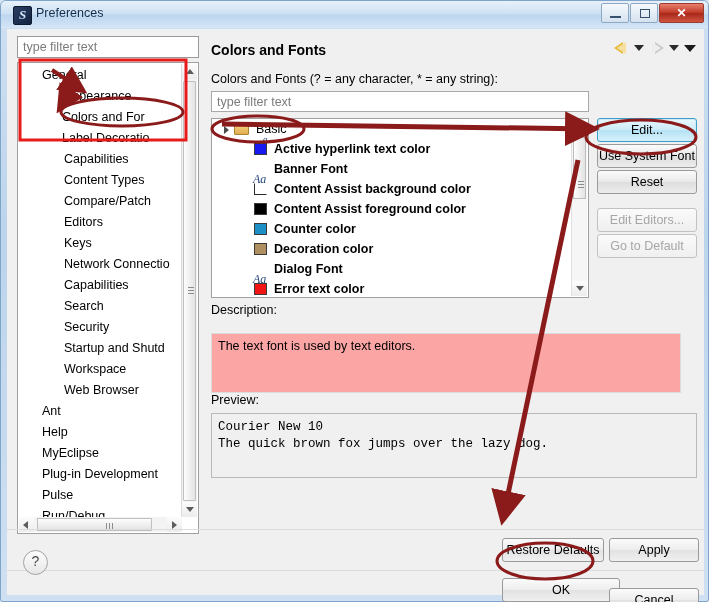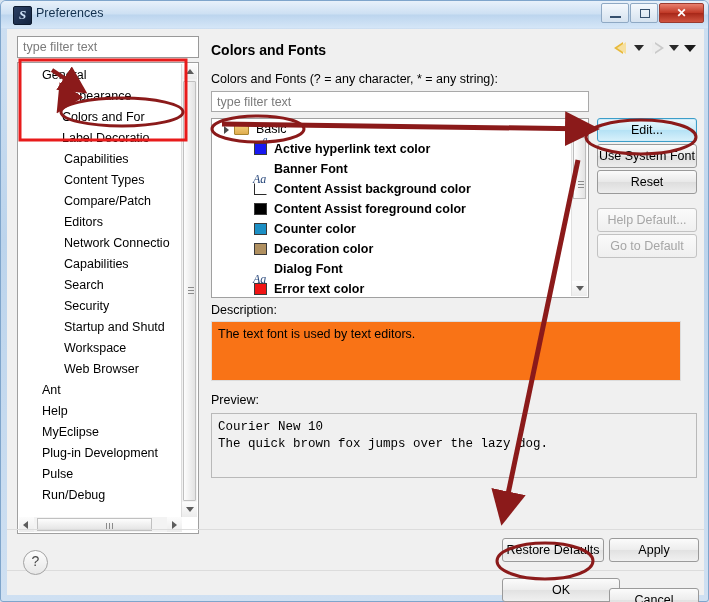--- a/index.html
+++ b/index.html
@@ -149,22 +149,22 @@
     background:linear-gradient(180deg,#fbfbfb,#e9e9e9 48%,#dedede 52%,#ededed);color:#000;
   }
   .btn.primary{
     border:1px solid #3c9ec9;background:linear-gradient(180deg,#e9f7fd,#cdecf8 48%,#b5e2f5 52%,#d8f1fb);
     box-shadow:0 0 0 1px #cfeaf6 inset;
   }
   .btn.disabled{color:#a6a6a6;border-color:#c2c2c2;background:linear-gradient(180deg,#fafafa,#efefef);}
   .btn.gap{margin-top:14px;}
 
   .sec-lbl{position:absolute;font-size:12.5px;}
-  .descbox{position:absolute;left:6px;top:292px;width:470px;height:60px;
-    background:#f97316;border:1px solid #dcdcdc;box-sizing:border-box;}
+  .descbox{position:absolute;left:6px;top:304px;width:470px;height:60px;
+    background:#fca5a5;border:1px solid #dcdcdc;box-sizing:border-box;}
   .descbox .txt{position:absolute;left:6px;top:5px;font-size:12.5px;}
   .prevbox{position:absolute;left:6px;top:384px;width:486px;height:65px;
     background:#f0f0f0;border:1px solid #b9b9b9;box-sizing:border-box;}
   .prevbox .mono{position:absolute;left:6px;top:5px;font-family:"Liberation Mono",monospace;
     font-size:12.5px;line-height:17px;white-space:pre;}
 
   .sep{position:absolute;left:0;right:0;height:1px;background:#dcdcdc;}
 
   
   .botrow{position:absolute;left:0;top:500px;width:697px;height:66px;}
@@ -211,20 +211,21 @@
         <div class="tree-wrap">
           <div class="tree-list" id="tree-list">
               <div class="tnode l0">General</div>
               <div class="tnode l1">Appearance</div>
               <div class="tnode l2">Colors and For</div>
               <div class="tnode l2">Label Decoratio</div>
               <div class="tnode l1">Capabilities</div>
               <div class="tnode l1">Content Types</div>
               <div class="tnode l1">Compare/Patch</div>
               <div class="tnode l1">Editors</div>
+              <div class="tnode l1">Keys</div>
               <div class="tnode l1">Network Connectio</div>
               <div class="tnode l1">Capabilities</div>
               <div class="tnode l1">Search</div>
               <div class="tnode l1">Security</div>
               <div class="tnode l1">Startup and Shutd</div>
               <div class="tnode l1">Workspace</div>
               <div class="tnode l1">Web Browser</div>
               <div class="tnode l0">Ant</div>
               <div class="tnode l0">Help</div>
               <div class="tnode l0">MyEclipse</div>
@@ -334,21 +335,21 @@
               <div class="arrD">
                   <span class="caret dn"></span>
                 </div>
             </div>
           </div>
 
           <div class="sbtns" id="side-buttons">
               <div class="btn primary">Edit...</div>
               <div class="btn">Use System Font</div>
               <div class="btn">Reset</div>
-              <div class="btn disabled gap">Help Default...</div>
+              <div class="btn disabled gap">Edit Editors...</div>
               <div class="btn disabled">Go to Default</div>
             </div>
 
           <div class="sec-lbl" style="left:6px;top:274px;">Description:</div>
           <div class="descbox">
             <span class="txt">The text font is used by text editors.</span>
           </div>
 
           <div class="sec-lbl" style="left:6px;top:364px;">Preview:</div>
           <div class="prevbox">

